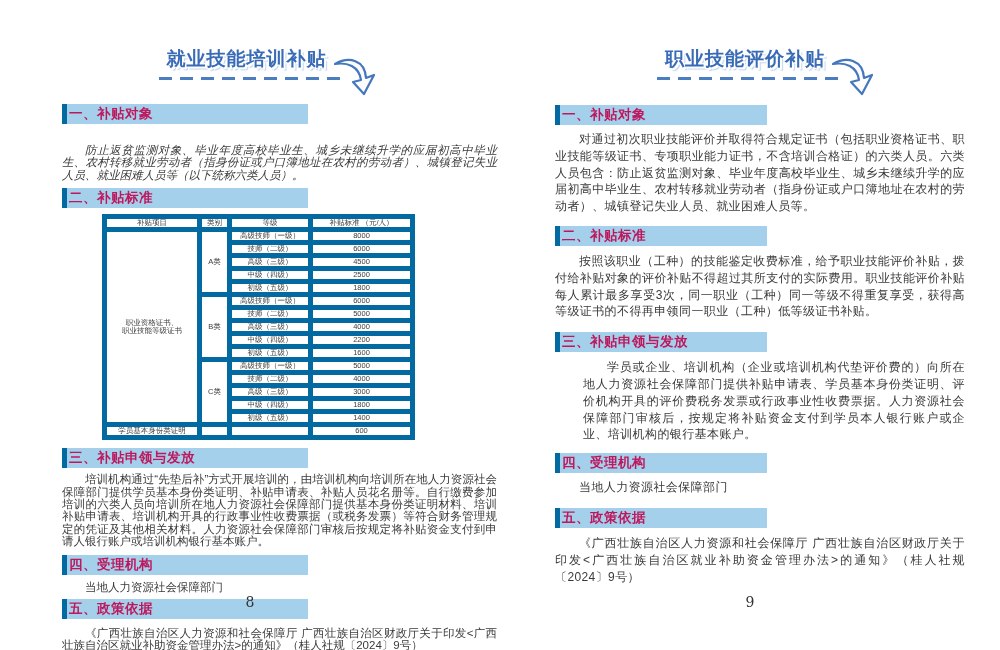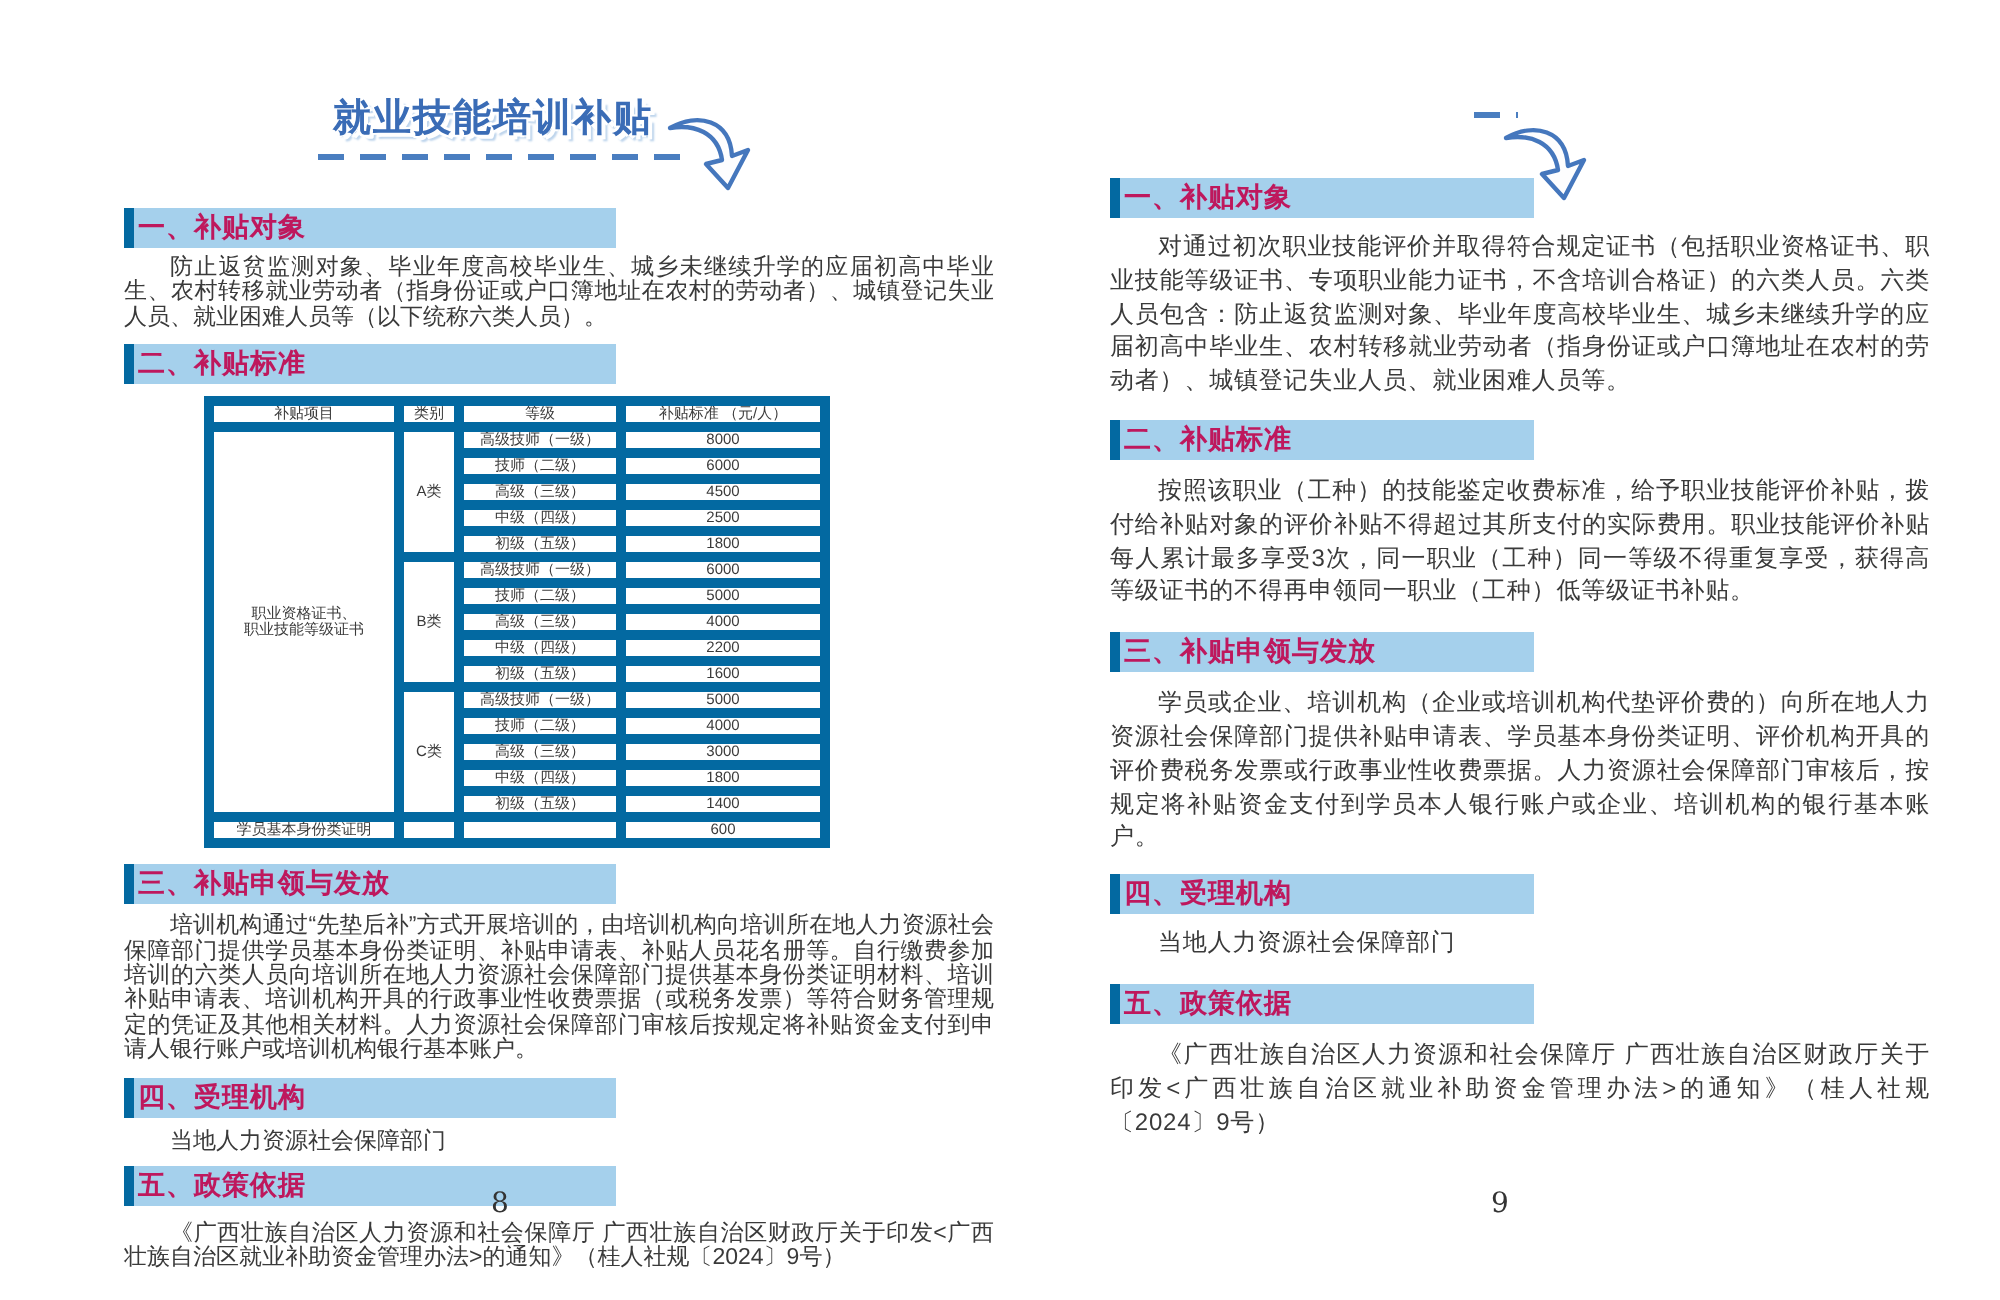--- a/index.html
+++ b/index.html
@@ -33,30 +33,30 @@
   }
   .page-left .sec-bar{width:246px;}
   .page-right .sec-bar{width:212px;}
 
   
   .para{color:#3a3a3a;text-align:justify;text-indent:2em;margin:0;}
   .page-left .para{font-size:11.5px;line-height:12.4px;}
   .page-right .para{font-size:12px;line-height:16.8px;letter-spacing:0.4px;}
 
   
-  .pl-s1-bar{margin-top:24px;} .pl-s1-para{margin-top:4px;}
+  .pl-s1-bar{margin-top:24px;} .pl-s1-para{margin-top:20px;font-style:italic;}
   .pl-s2-bar{margin-top:7px;}  .pl-s2-para{margin-top:4px;}
   .pl-s3-bar{margin-top:8px;}  .pl-s3-para{margin-top:5px;}
   .pl-s4-bar{margin-top:7px;}  .pl-s4-para{margin-top:6px;}
   .pl-s5-bar{margin-top:6px;}  .pl-s5-para{margin-top:8px;}
 
   
   .pr-s1-bar{margin-top:25px;} .pr-s1-para{margin-top:6px;}
   .pr-s2-bar{margin-top:11px;} .pr-s2-para{margin-top:7px;}
-  .pr-s3-bar{margin-top:12px;} .pr-s3-para{margin-top:7px;}
+  .pr-s3-bar{margin-top:12px;} .pr-s3-para{margin-top:7px;margin-left:28px;}
   .pr-s4-bar{margin-top:10px;} .pr-s4-para{margin-top:6px;}
   .pr-s5-bar{margin-top:12px;} .pr-s5-para{margin-top:7px;}
 
   
   table.subsidy-table{
     border-collapse:collapse;table-layout:fixed;width:308px;margin:6px 0 0 40px;
   }
   table.subsidy-table th,table.subsidy-table td{
     border:5px solid #0369a1;font-size:7.5px;font-weight:normal;text-align:center;
     padding:0;height:7.8px;line-height:8px;color:#3a3a3a;overflow:hidden;white-space:nowrap;
@@ -188,20 +188,21 @@
     <div class="sec-bar pl-s5-bar">五、政策依据</div>
     <p class="para pl-s5-para">《广西壮族自治区人力资源和社会保障厅 广西壮族自治区财政厅关于印发&lt;广西壮族自治区就业补助资金管理办法&gt;的通知》（桂人社规〔2024〕9号）</p>
 
     <div class="page-num">8</div>
   </div>
 
   <div class="page page-right">
 
     <div class="title-wrap">
       <div class="title-inner">
+        <div class="doc-title">职业技能评价补贴</div>
         <div class="title-underline"></div>
         <span class="title-arrow">
           <svg viewBox="0 0 44 46" width="44" height="46">
             <path d="M2 10 C 16 2, 32 6, 33 24 L 41 21 L 31 40 L 20 28 L 28 26 C 26 12, 14 8, 2 10 Z" fill="#fdfdfe" stroke="#4577bd" stroke-width="2.2" stroke-linejoin="round"></path>
           </svg>
         </span>
       </div>
     </div>
 
     <div class="sec-bar pr-s1-bar">一、补贴对象</div>

